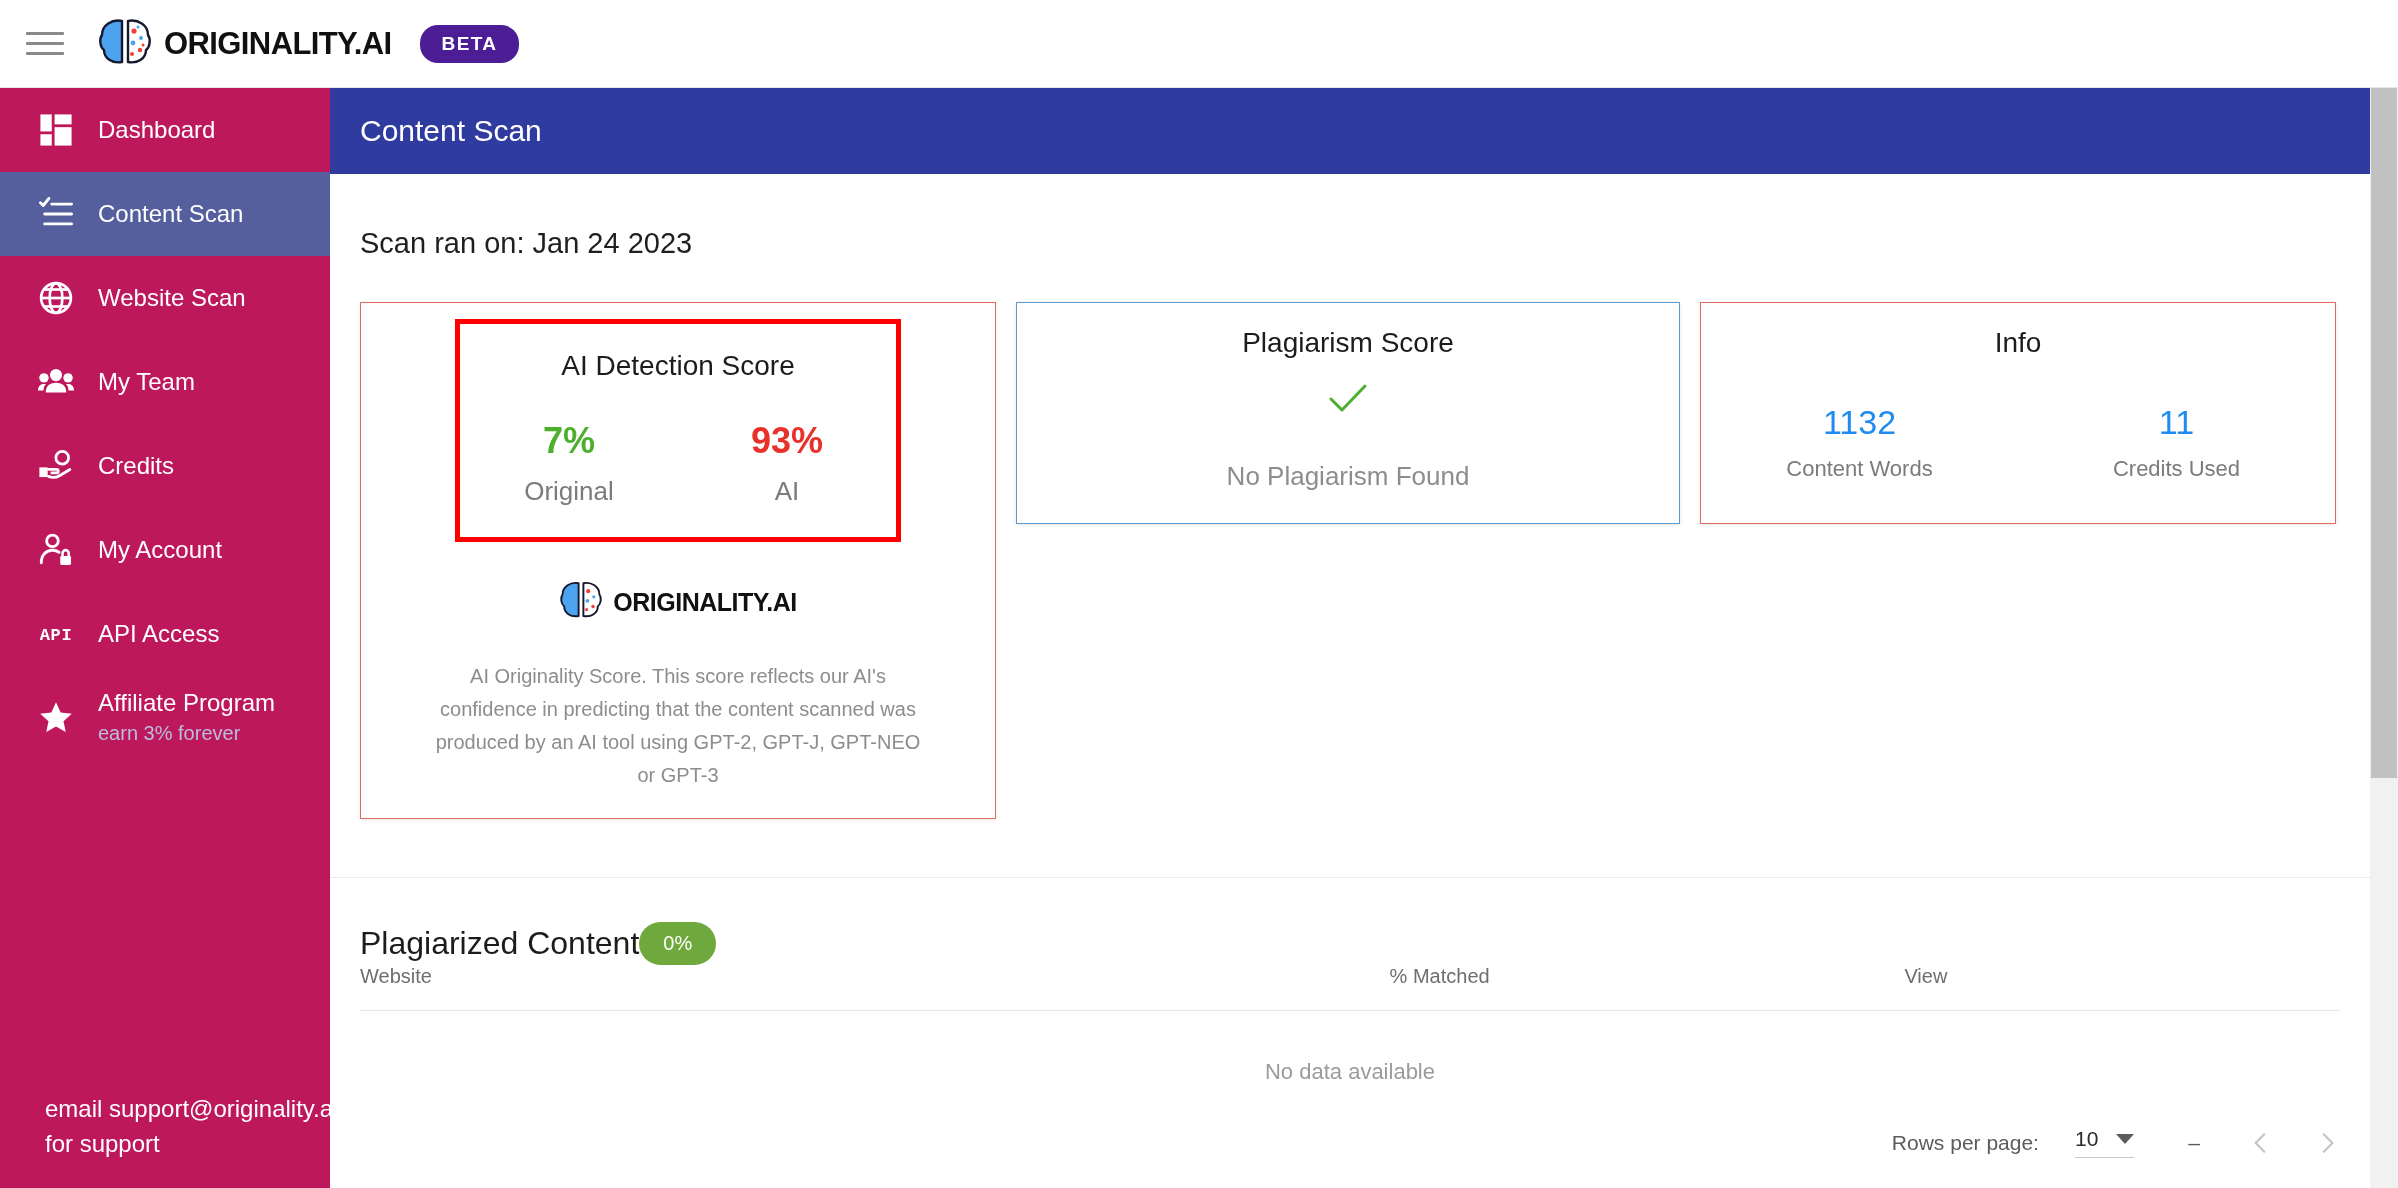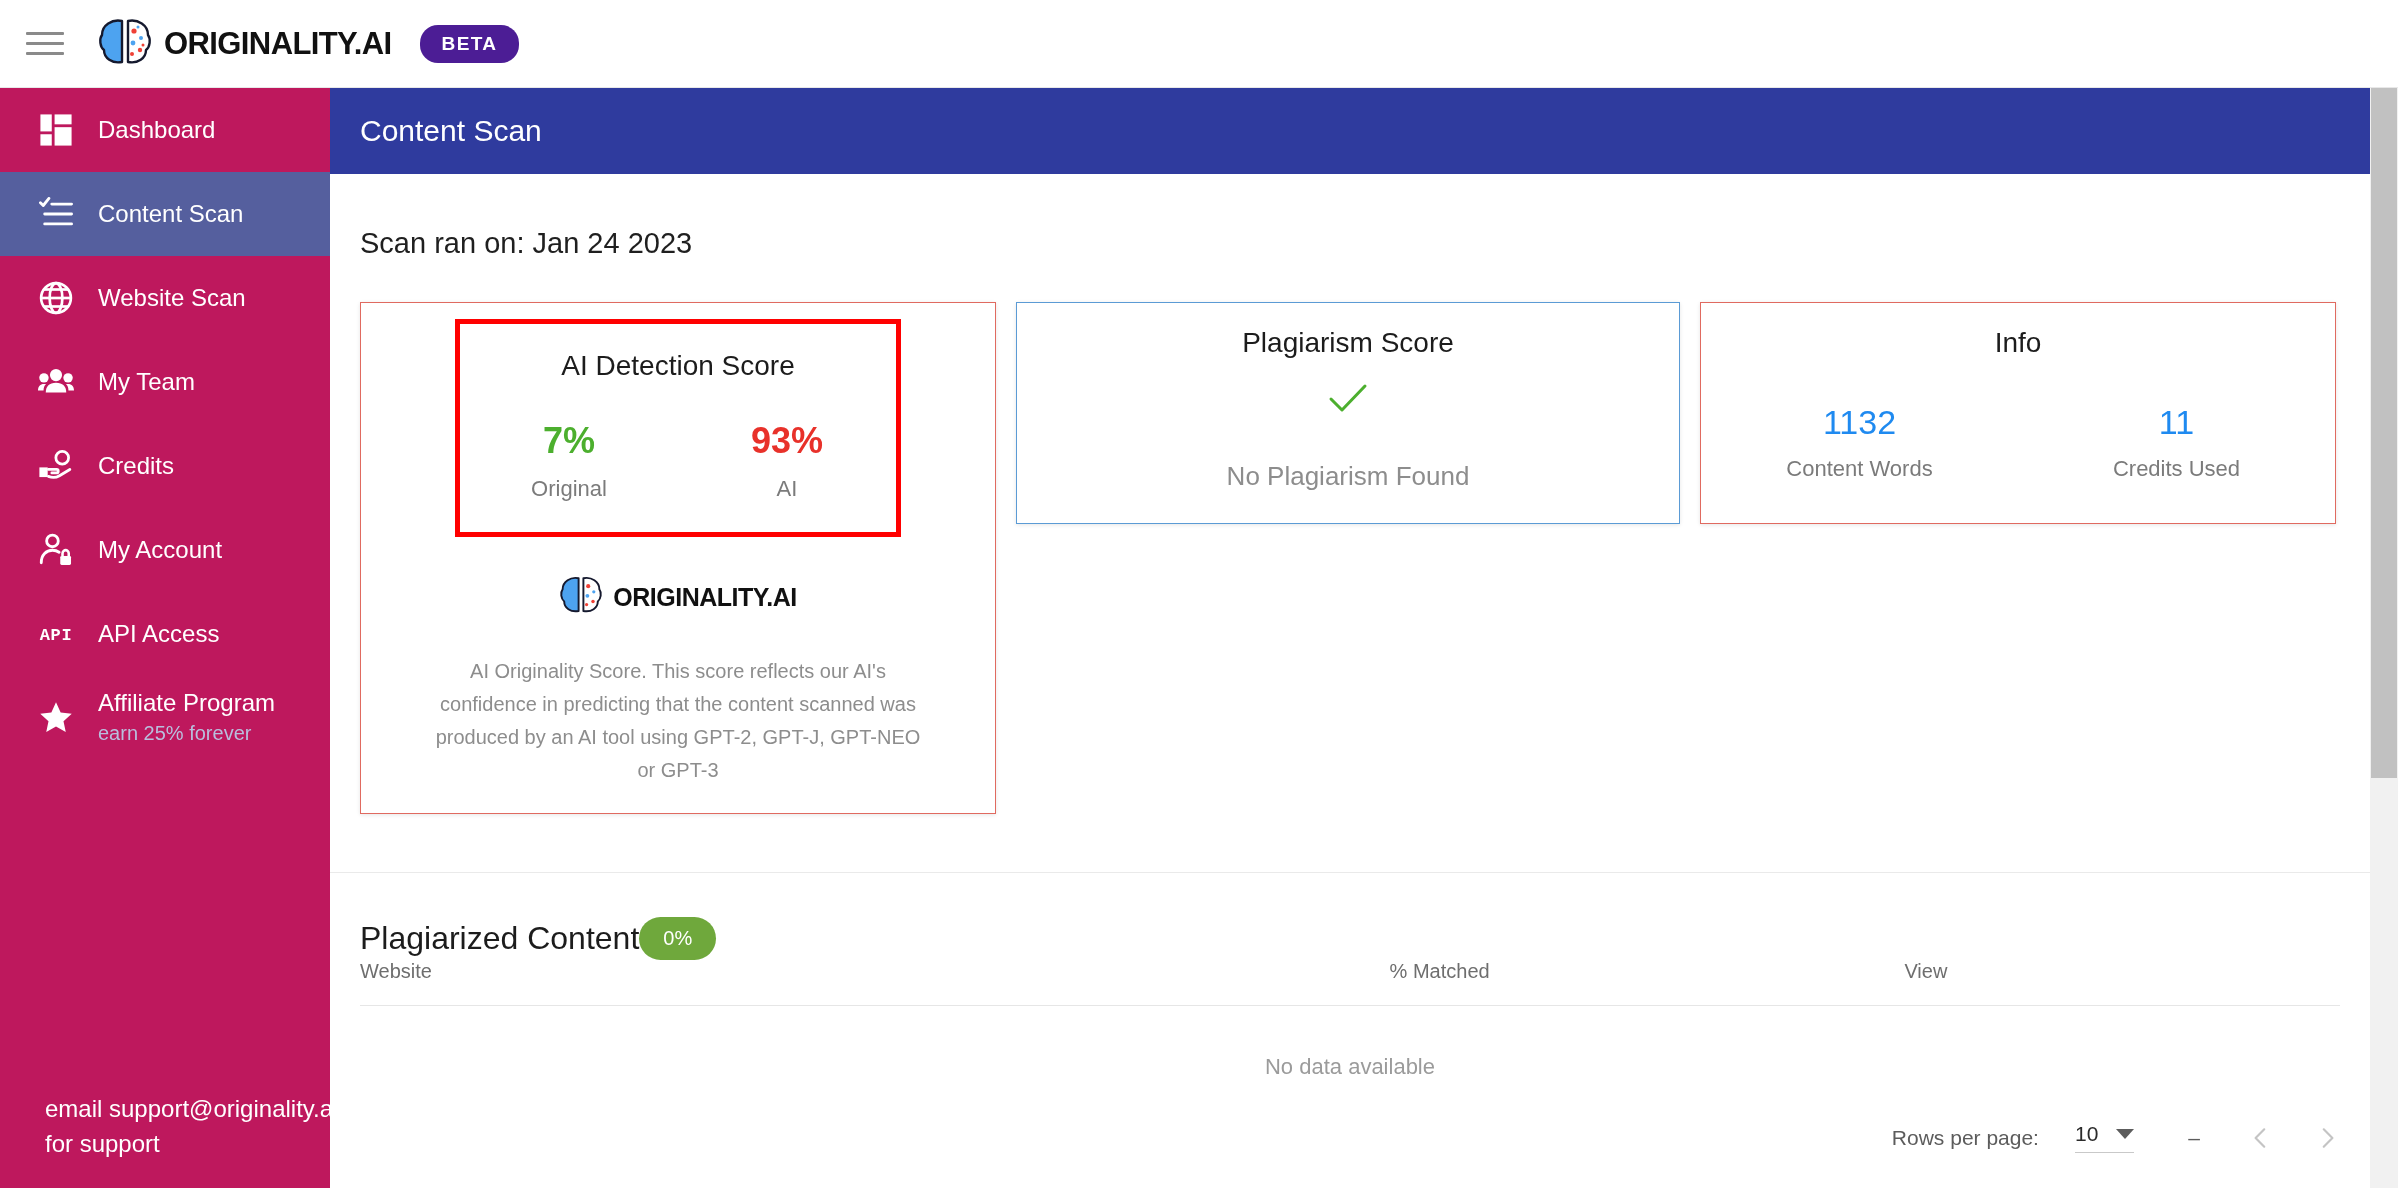--- a/index.html
+++ b/index.html
@@ -108,21 +108,21 @@
   }
   .ai-inner {
     border: 5px solid #ff0000;
     margin: 0 78px; padding: 26px 0 30px 0;
   }
   .ai-scores { display: flex; margin-top: 38px; }
   .ai-score-col { flex: 1; text-align: center; }
   .ai-pct { font-size: 36px; font-weight: bold; }
   .ai-pct.green { color: #4caf2e; }
   .ai-pct.red { color: #e8312a; }
-  .ai-pct-label { font-size: 22px; color: #7b7b7b; margin-top: 14px; }
+  .ai-pct-label { font-size: 26px; color: #7b7b7b; margin-top: 14px; }
 
   .ai-logo-row {
     display: flex; align-items: center; justify-content: center;
     gap: 10px; margin-top: 38px;
   }
   .ai-logo-text { font-size: 25px; font-weight: bold; letter-spacing: -0.5px; color: #111111; }
   .ai-desc {
     margin: 36px 50px 0 50px; text-align: center;
     font-size: 20px; color: #8d8d8d; line-height: 1.65;
   }
@@ -334,21 +334,21 @@
     </div>
 
     <div class="nav-item">
       <span class="nav-icon">
         <svg width="36" height="36" viewBox="0 0 24 24" fill="#ffffff">
           <path d="M12 1.5 L15.1 8.3 L22.5 9.1 L17 14.1 L18.5 21.4 L12 17.7 L5.5 21.4 L7 14.1 L1.5 9.1 L8.9 8.3 Z"></path>
         </svg>
       </span>
       <div class="nav-label-wrap">
         <span class="nav-label">Affiliate Program</span>
-        <span class="nav-sub">earn 25% forever</span>
+        <span class="nav-sub">earn 3% forever</span>
       </div>
     </div>
 
     <div class="sidebar-footer">email support@originality.ai for support</div>
   </div>
 
   <div class="page-header">
     <span class="page-header-title">Content Scan</span>
   </div>
 

